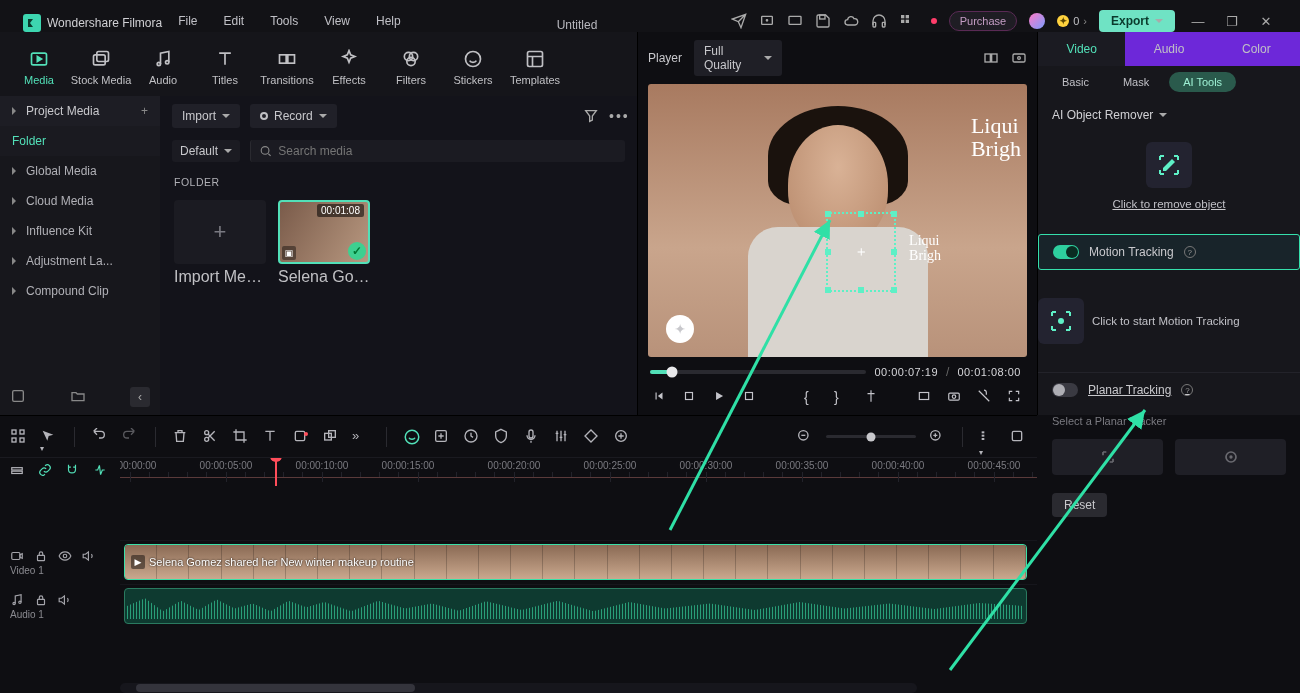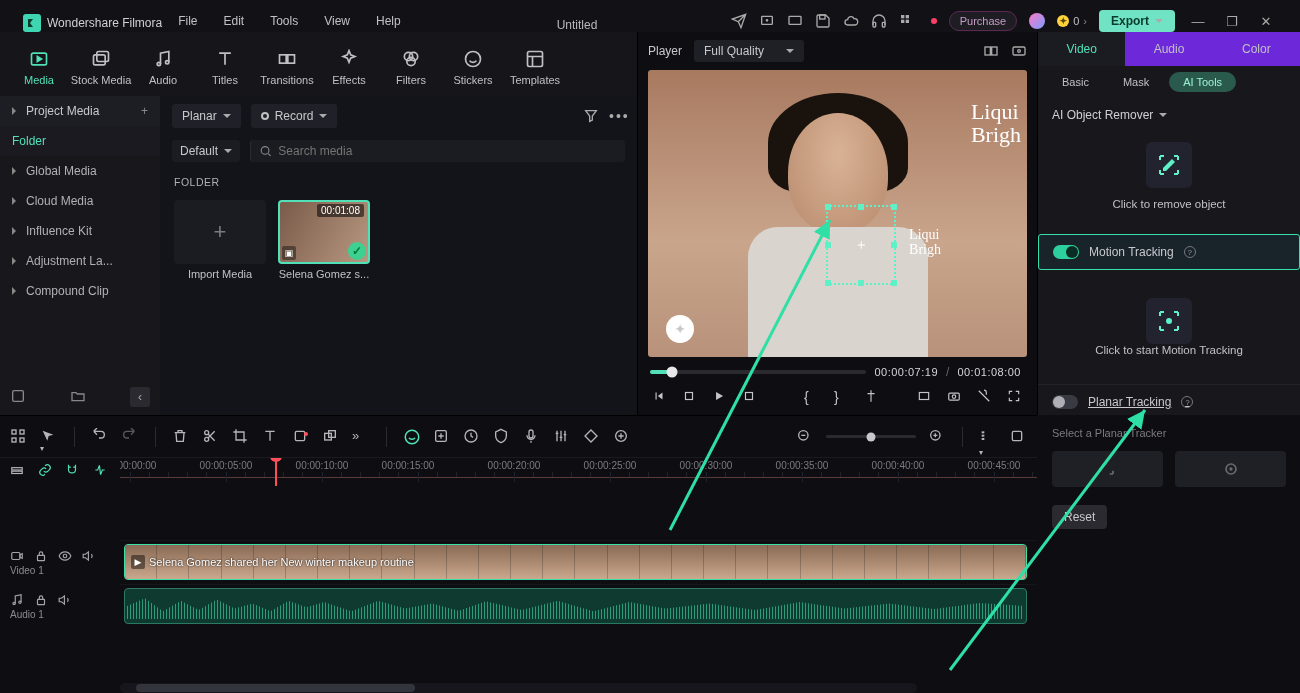--- a/index.html
+++ b/index.html
@@ -57,25 +57,25 @@
 .search-box input{background:transparent;border:none;outline:none;color:#c0c0c4;font-size:12px;width:100%;}
 
 .folder-label{padding:6px 14px;font-size:10.5px;color:#b0b0b6;letter-spacing:.5px;}
 .media-items{display:flex;gap:12px;padding:6px 14px;}
 .media-card{width:92px;text-align:center;}
 .import-card{width:92px;height:64px;background:#1b1b22;border-radius:4px;display:flex;align-items:center;justify-content:center;color:#7a7a82;font-size:22px;}
 .clip-thumb{width:92px;height:64px;border-radius:4px;background:linear-gradient(120deg,#7a5b4a,#b89880);position:relative;overflow:hidden;border:2px solid #52e0b8;}
 .clip-thumb .dur{position:absolute;top:2px;right:4px;background:rgba(0,0,0,.55);color:#fff;font-size:10px;padding:1px 4px;border-radius:2px;}
 .clip-thumb .check{position:absolute;bottom:2px;right:2px;width:18px;height:18px;border-radius:50%;background:#3ed090;display:flex;align-items:center;justify-content:center;color:#073;font-size:12px;font-weight:700;}
 .clip-thumb .indic{position:absolute;bottom:2px;left:2px;width:14px;height:14px;border-radius:2px;background:rgba(0,0,0,.4);color:#fff;font-size:9px;display:flex;align-items:center;justify-content:center;}
-.card-label{margin-top:4px;font-size:11px;color:#c0c0c4;white-space:nowrap;overflow:hidden;text-overflow:ellipsis;}
+.card-label{margin-top:4px;font-size:16px;color:#c0c0c4;white-space:nowrap;overflow:hidden;text-overflow:ellipsis;}
 
 
 .player-header{display:flex;align-items:center;padding:8px 10px;gap:12px;}
-.quality-dd{background:#1f1f26;padding:4px 10px;border-radius:3px;width:110px;display:flex;justify-content:space-between;align-items:center;font-size:12px;}
+.quality-dd{background:#1f1f26;padding:4px 10px;border-radius:3px;width:88px;display:flex;justify-content:space-between;align-items:center;font-size:12px;}
 .player-view{flex:1;background:#000;position:relative;margin:0 10px;border-radius:3px;overflow:hidden;}
 .player-img{position:absolute;inset:0;background:linear-gradient(180deg,#a87a60 0%,#c9a58c 60%,#b8927a 100%);}
 .face{position:absolute;left:50%;top:15%;transform:translateX(-50%);width:100px;height:120px;border-radius:50% 50% 45% 45%;background:radial-gradient(ellipse at 50% 35%,#d9b296,#b88a6c);}
 .hair{position:absolute;left:50%;top:8%;transform:translateX(-50%);width:140px;height:100px;border-radius:60% 60% 30% 30%;background:#1a120d;}
 .torso{position:absolute;left:50%;bottom:0;transform:translateX(-50%);width:180px;height:130px;background:#d9d4ce;border-radius:30px 30px 0 0;}
 .tracker-box{position:absolute;left:47%;top:47%;width:70px;height:80px;border:2px dotted #5ef0c6;}
 .tracker-box .handle{position:absolute;width:6px;height:6px;background:#5ef0c6;}
 .overlay-text{position:absolute;right:6px;color:#fff;font-family:Georgia,serif;line-height:1.05;}
 .overlay-text.big{top:30px;font-size:22px;}
 .overlay-text.small{top:55%;right:86px;font-size:14px;}
@@ -92,33 +92,33 @@
 .pc-spacer{flex:1;}
 
 
 .rtabs{display:flex;background:#6d28d9;}
 .rtab{flex:1;text-align:center;padding:10px 0;font-size:12px;color:#c0c0c6;cursor:pointer;}
 .rtab.active{color:#52e0b8;background:#1b1b22;}
 .rsubtabs{display:flex;padding:6px 10px;gap:6px;}
 .rst{padding:4px 14px;font-size:11px;border-radius:10px;color:#c0c0c6;cursor:pointer;}
 .rst.active{background:#2a5a4c;color:#9ef0d4;}
 .rsection-title{padding:10px 14px;font-size:12px;color:#d0d0d4;display:flex;align-items:center;gap:6px;}
-.obj-remover{display:flex;flex-direction:column;align-items:center;gap:10px;padding:10px 0 18px;}
+.obj-remover{display:flex;flex-direction:column;align-items:center;gap:10px;padding:10px 0 18px;text-decoration:underline;}
 .tool-icon-box{width:46px;height:46px;border-radius:6px;background:#232330;display:flex;align-items:center;justify-content:center;}
 .tool-icon-box svg{width:24px;height:24px;}
 .tool-caption{font-size:11.5px;color:#c0c0c6;}
 
 .motion-row{margin:6px 0;border:1.5px solid #35e0ac;border-radius:3px;background:#18242a;display:flex;align-items:center;gap:10px;padding:10px 14px;}
 .toggle{width:26px;height:14px;border-radius:8px;background:#2ecf9e;position:relative;}
 .toggle .knob{position:absolute;top:1px;right:1px;width:12px;height:12px;border-radius:50%;background:#0a2c22;}
 .toggle.off{background:#3a3a42;}
 .toggle.off .knob{left:1px;right:auto;background:#aeaeb4;}
 .help-dot{width:12px;height:12px;border:1px solid #777;border-radius:50%;font-size:8px;display:flex;align-items:center;justify-content:center;color:#999;}
 
-.motion-tool{display:flex;flex-direction:column;align-items:center;gap:0;padding:22px 0 28px;}
+.motion-tool{display:flex;flex-direction:row;align-items:center;gap:8px;padding:22px 0 28px;}
 .planar-row{display:flex;align-items:center;gap:10px;padding:10px 14px;border-top:1px solid #23232a;text-decoration:underline;}
 .planar-hint{padding:8px 14px;font-size:11px;color:#7a7a80;}
 .planar-opts{display:flex;gap:12px;padding:4px 14px 10px;}
 .popt{flex:1;height:36px;background:#1f1f26;border-radius:4px;display:flex;align-items:center;justify-content:center;color:#6a6a70;}
 .reset-btn{margin:8px 14px;padding:5px 12px;background:#2a2a30;border-radius:4px;width:fit-content;font-size:12px;}
 
 
 .annot-arrow{position:absolute;pointer-events:none;}
 
 
@@ -370,21 +370,21 @@
                 <path d="M3 7h6l2 2h10v10H3z"></path>
               </svg>
             </span>
           <span class="ms-collapse" style="color:#aaa;">‹</span>
         </div>
       </div>
 
       <div class="media-main">
         <div class="media-toolbar">
           <div class="import-btn">
-              <span>Planar</span>
+              <span>Import</span>
               <span class="chev"></span>
             </div>
           <div class="record-btn">
               <span class="rec-dot"></span>
               <span>Record</span>
               <span class="chev"></span>
             </div>
           <div class="tb-spacer"></div>
           <span class="tb-icon">
               <svg width="16" height="16" viewBox="0 0 24 24" fill="none" stroke="#aaa" stroke-width="2">

